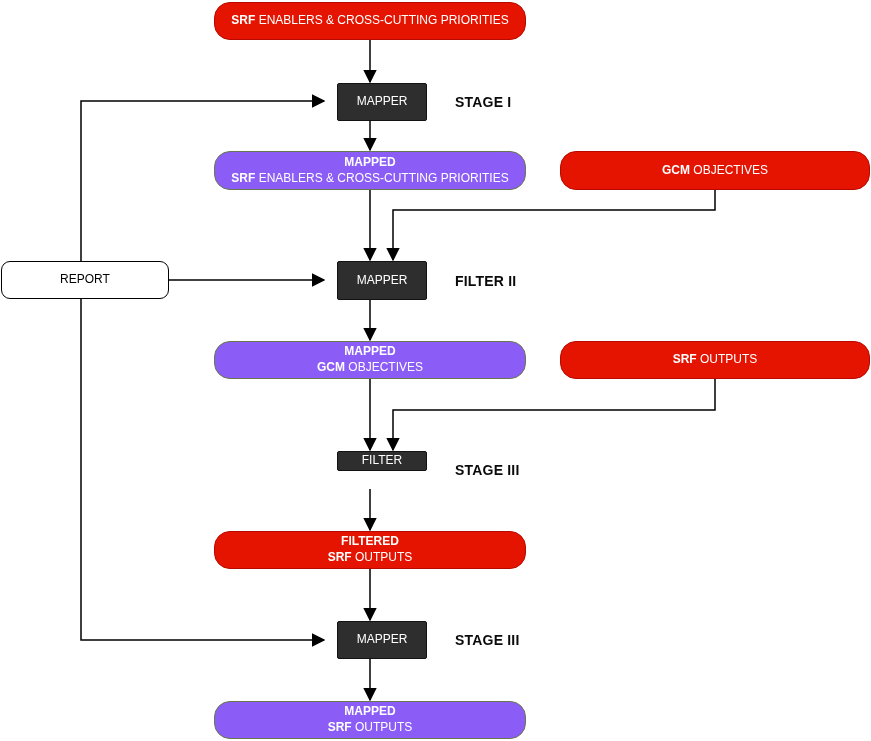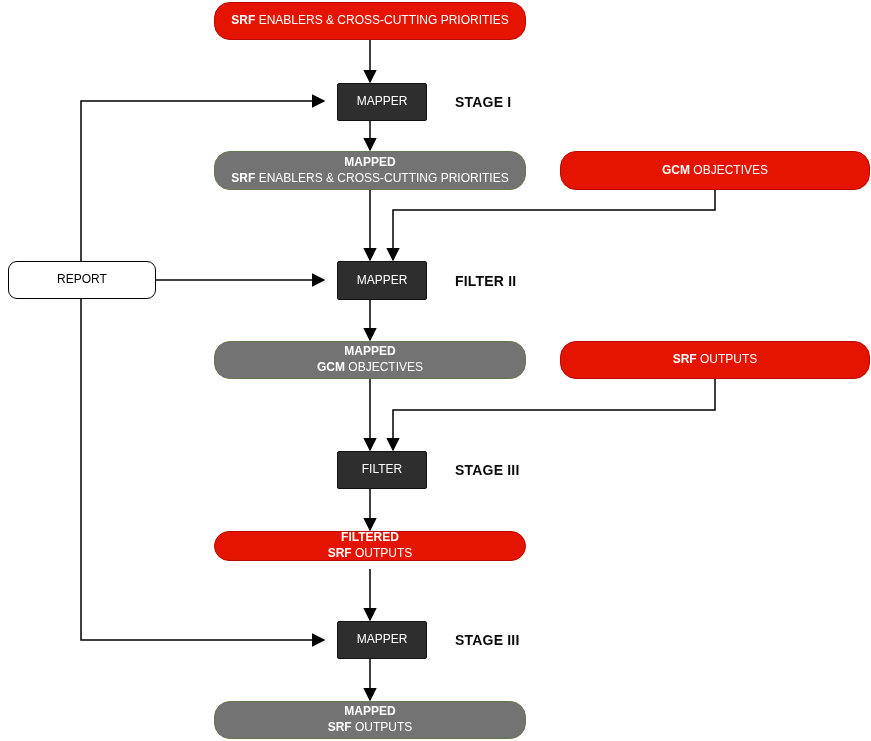--- a/index.html
+++ b/index.html
@@ -14,21 +14,21 @@
   .node{
     position:absolute;
     display:flex;flex-direction:column;align-items:center;justify-content:center;
     text-align:center;
     font-size:12px;line-height:1.3;
     color:#ffffff;
     box-sizing:border-box;
     border-radius:16px;
   }
   .red{background:#e51400;border:1px solid #b80900;}
-  .green{background:#737373;border:1px solid#66794e;}
+  .green{background:#8b5cf6;border:1px solid#66794e;}
   .dark{background:#2e2e2e;border:1px solid #121212;border-radius:2px;margin-left:12px;}
   .white-node{background:#ffffff;border:1.5px solid #000000;color:#000000;border-radius:9px;}
   .stage{
     position:absolute;
     display:flex;align-items:center;
     font-weight:bold;font-size:14px;color:#0a0a0a;
     letter-spacing:0.2px;
   }
   .b{font-weight:bold;}
 </style>
@@ -71,44 +71,44 @@
 
   <div class="node green" style="left:214px;top:151px;width:312px;height:39px;">
     <div class="b">MAPPED</div>
     <div><span class="b">SRF</span><span> ENABLERS &amp; CROSS-CUTTING PRIORITIES</span></div>
   </div>
 
   <div class="node red" style="left:560px;top:151px;width:310px;height:39px;">
     <div><span class="b">GCM</span><span> OBJECTIVES</span></div>
   </div>
 
-  <div class="node white-node" style="left:8px;top:261px;width:148px;height:38px;">
+  <div class="node white-node" style="left:1px;top:261px;width:168px;height:38px;">
     <div>REPORT</div>
   </div>
 
   <div class="node dark" style="left:325px;top:261px;width:90px;height:39px;">
     <div>MAPPER</div>
   </div>
   <div class="stage" style="left:455px;top:261px;height:39px;">FILTER II</div>
 
   <div class="node green" style="left:214px;top:341px;width:312px;height:38px;">
     <div class="b">MAPPED</div>
     <div><span class="b">GCM</span><span> OBJECTIVES</span></div>
   </div>
 
   <div class="node red" style="left:560px;top:341px;width:310px;height:38px;">
     <div><span class="b">SRF</span><span> OUTPUTS</span></div>
   </div>
 
-  <div class="node dark" style="left:325px;top:451px;width:90px;height:38px;">
+  <div class="node dark" style="left:325px;top:451px;width:90px;height:20px;">
     <div>FILTER</div>
   </div>
   <div class="stage" style="left:455px;top:451px;height:38px;">STAGE III</div>
 
-  <div class="node red" style="left:214px;top:531px;width:312px;height:30px;">
+  <div class="node red" style="left:214px;top:531px;width:312px;height:38px;">
     <div class="b">FILTERED</div>
     <div><span class="b">SRF</span><span> OUTPUTS</span></div>
   </div>
 
   <div class="node dark" style="left:325px;top:621px;width:90px;height:38px;">
     <div>MAPPER</div>
   </div>
   <div class="stage" style="left:455px;top:621px;height:38px;">STAGE III</div>
 
   <div class="node green" style="left:214px;top:701px;width:312px;height:38px;">

